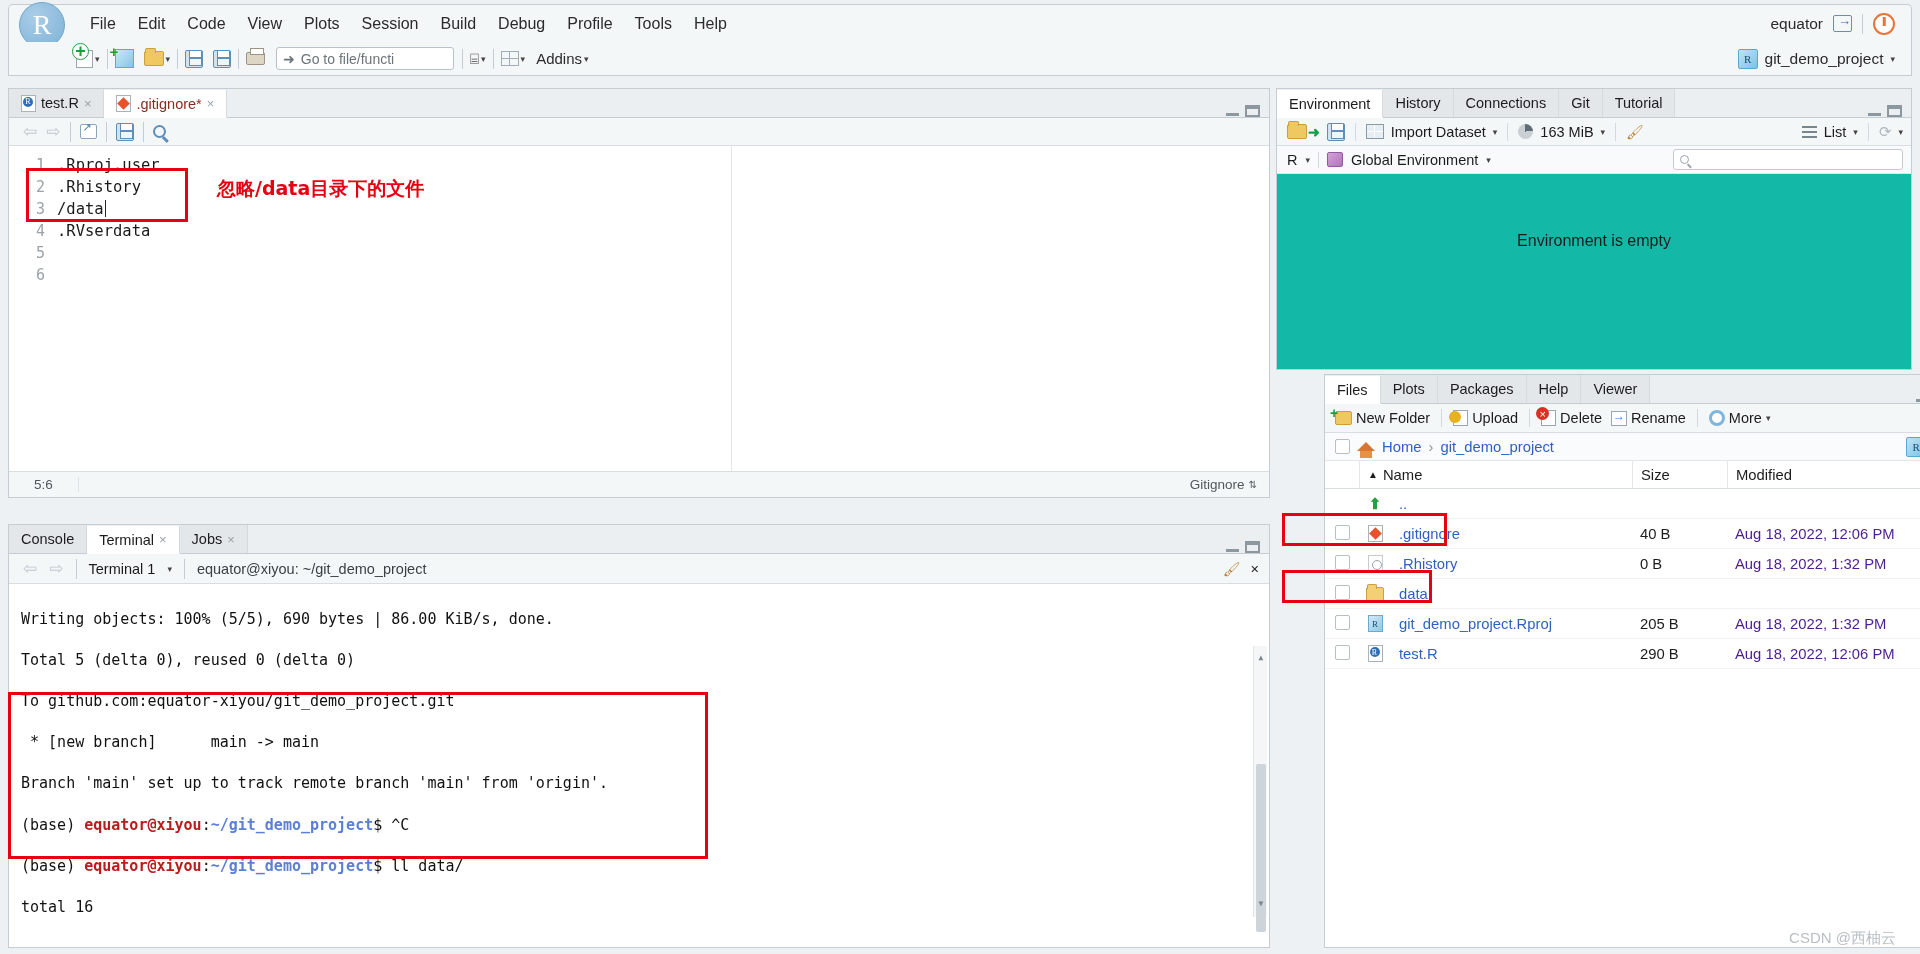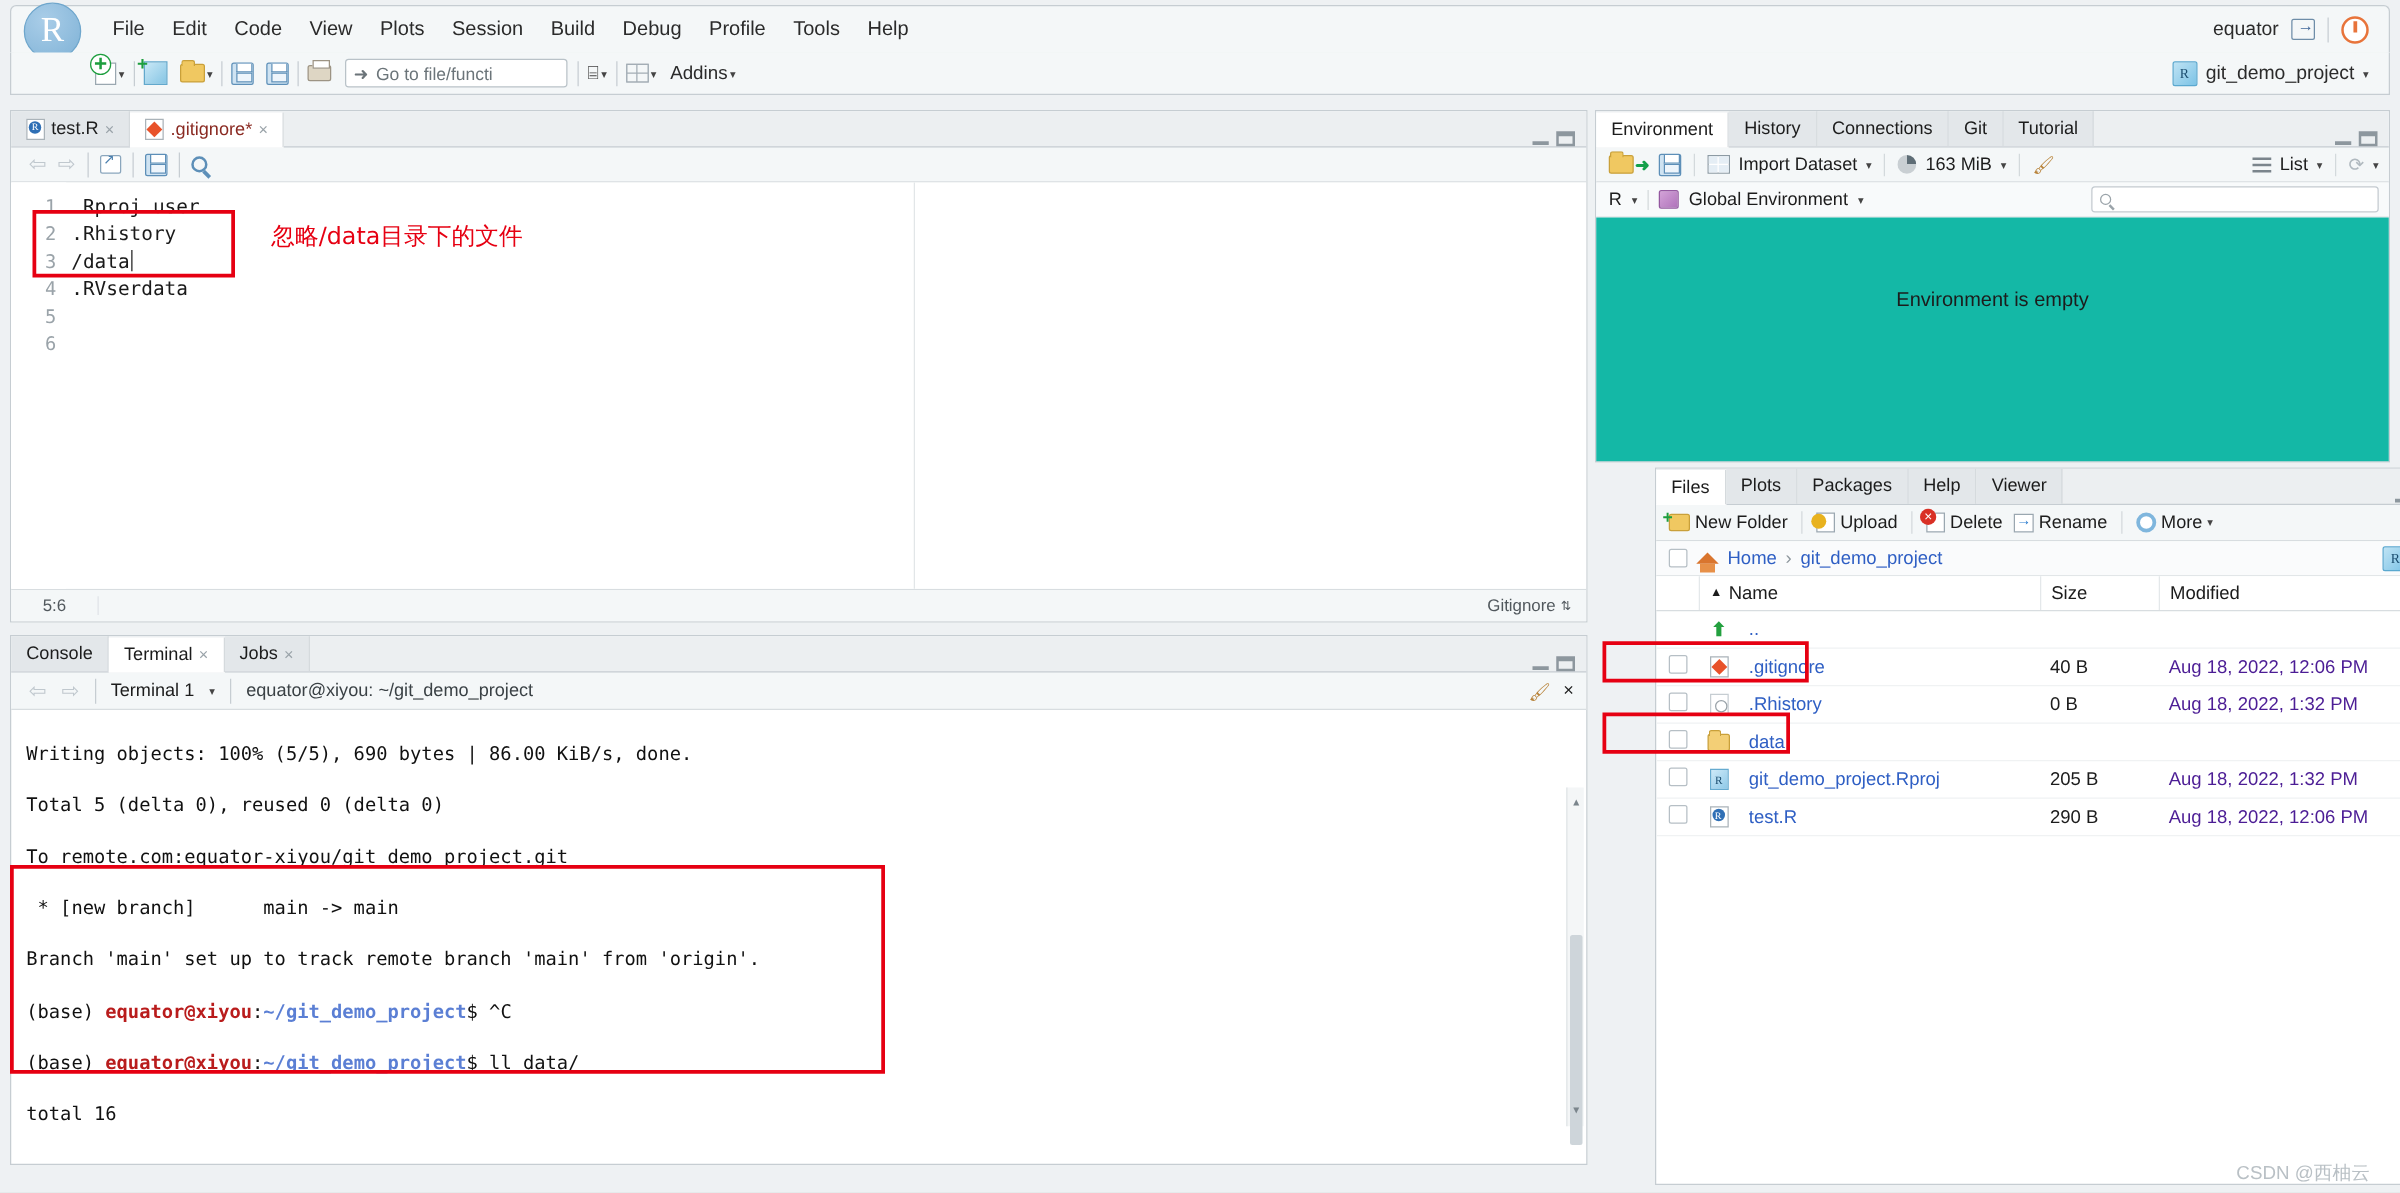--- a/index.html
+++ b/index.html
@@ -183,26 +183,26 @@
   .ed-status{
     height:26px; background:#f4f7f8; border-top:1px solid #d8dde0;
     display:flex; align-items:center; font-size:13.5px; color:#51585d;
   }
   .ed-status .pos{ width:70px; text-align:center; border-right:1px solid #dfe4e7; }
   .ed-status .fmt{ margin-left:auto; padding-right:12px; display:flex; gap:4px; align-items:center;}
 
   
   .redbox{ position:absolute; border:3px solid #e60012; pointer-events:none; }
   .redtext{
-    position:absolute; color:#e60012; font-weight:normal; font-size:19px;
+    position:absolute; color:#e60012; font-weight:bold; font-size:19px;
     font-family:"DejaVu Sans", sans-serif; white-space:nowrap;
   }
 
   
-  #console{ left:8px; top:508px; width:1262px; height:424px; }
+  #console{ left:8px; top:524px; width:1262px; height:424px; }
   .term-bar{
     height:30px; background:#f4f7f8; border-bottom:1px solid #d8dde0;
     display:flex; align-items:center; gap:12px; padding-left:14px; font-size:14.5px; color:#1c1c1c;
   }
   .term-title{ color:#3a4145; }
   .term-bar-right{ margin-left:auto; display:flex; gap:10px; padding-right:10px; align-items:center;}
   .broom{ color:#b8833a; font-size:14px; }
   .term-out{
     font-family:"DejaVu Sans Mono", monospace; font-size:15px; line-height:20.6px;
     color:#111; padding:4px 0 0 12px; white-space:pre; height:calc(100% - 29px - 30px - 12px);
@@ -515,21 +515,21 @@
       <span class="term-title">equator@xiyou: ~/git_demo_project</span>
       <div class="term-bar-right">
         <span class="broom">🖌</span>
         <span class="x">×</span>
       </div>
     </div>
 
     <div class="term-out">
 <div>Writing objects: 100% (5/5), 690 bytes | 86.00 KiB/s, done.</div>
 <div>Total 5 (delta 0), reused 0 (delta 0)</div>
-<div>To remote.com:equator-xiyou/git_demo_project.git</div>
+<div>To github.com:equator-xiyou/git_demo_project.git</div>
 <div> * [new branch]      main -&gt; main</div>
 <div>Branch 'main' set up to track remote branch 'main' from 'origin'.</div>
 <div><span>(base)</span> <span class="grn">equator@xiyou</span>:<span class="blu">~/git_demo_project</span>$ <span>^C</span></div>
 <div><span>(base)</span> <span class="grn">equator@xiyou</span>:<span class="blu">~/git_demo_project</span>$ <span>ll data/</span></div>
 <div>total 16</div>
 
 
 
 
 

